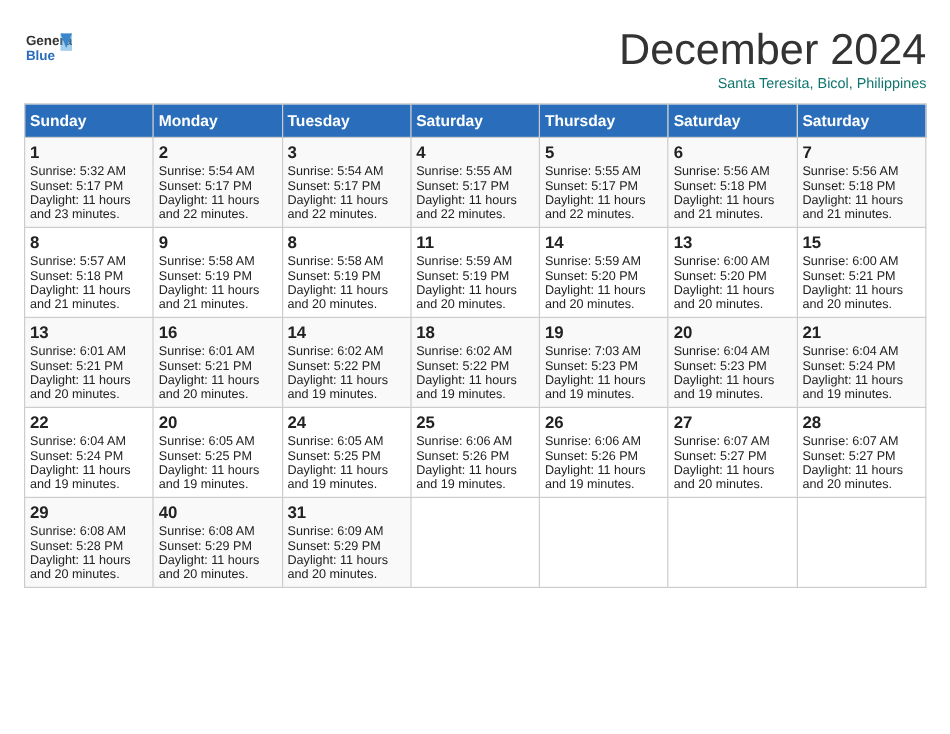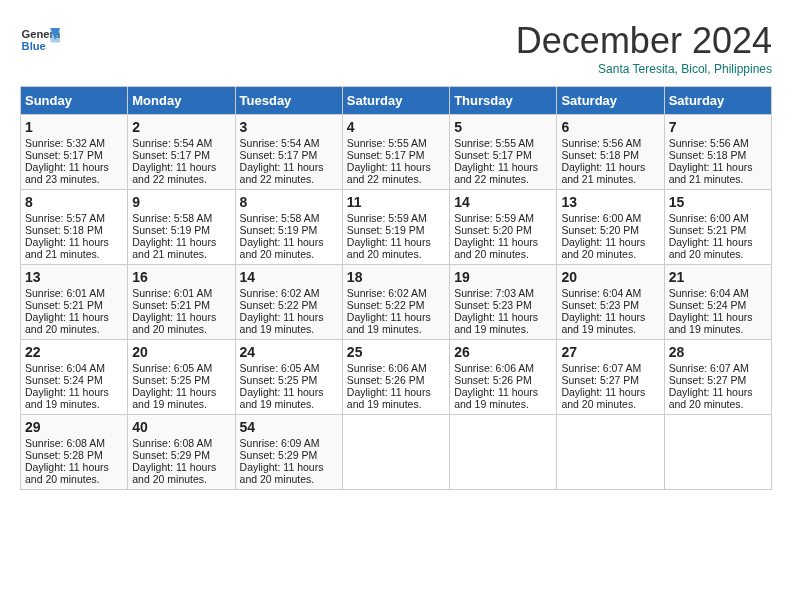--- a/index.html
+++ b/index.html
@@ -135,20 +135,20 @@
         <td><span class="day-num">20</span><span>Sunrise: 6:05 AM</span><br><span>Sunset: 5:25 PM</span><br><span>Daylight: 11 hours and 19 minutes.</span></td>
         <td><span class="day-num">24</span><span>Sunrise: 6:05 AM</span><br><span>Sunset: 5:25 PM</span><br><span>Daylight: 11 hours and 19 minutes.</span></td>
         <td><span class="day-num">25</span><span>Sunrise: 6:06 AM</span><br><span>Sunset: 5:26 PM</span><br><span>Daylight: 11 hours and 19 minutes.</span></td>
         <td><span class="day-num">26</span><span>Sunrise: 6:06 AM</span><br><span>Sunset: 5:26 PM</span><br><span>Daylight: 11 hours and 19 minutes.</span></td>
         <td><span class="day-num">27</span><span>Sunrise: 6:07 AM</span><br><span>Sunset: 5:27 PM</span><br><span>Daylight: 11 hours and 20 minutes.</span></td>
         <td><span class="day-num">28</span><span>Sunrise: 6:07 AM</span><br><span>Sunset: 5:27 PM</span><br><span>Daylight: 11 hours and 20 minutes.</span></td>
       </tr>
       <tr>
         <td><span class="day-num">29</span><span>Sunrise: 6:08 AM</span><br><span>Sunset: 5:28 PM</span><br><span>Daylight: 11 hours and 20 minutes.</span></td>
         <td><span class="day-num">40</span><span>Sunrise: 6:08 AM</span><br><span>Sunset: 5:29 PM</span><br><span>Daylight: 11 hours and 20 minutes.</span></td>
-        <td><span class="day-num">54</span><span>Sunrise: 6:09 AM</span><br><span>Sunset: 5:29 PM</span><br><span>Daylight: 11 hours and 20 minutes.</span></td>
+        <td><span class="day-num">31</span><span>Sunrise: 6:09 AM</span><br><span>Sunset: 5:29 PM</span><br><span>Daylight: 11 hours and 20 minutes.</span></td>
         <td class="empty-cell"></td>
         <td class="empty-cell"></td>
         <td class="empty-cell"></td>
         <td class="empty-cell"></td>
       </tr>
     </tbody>
 </table>
 
 </body></html>

